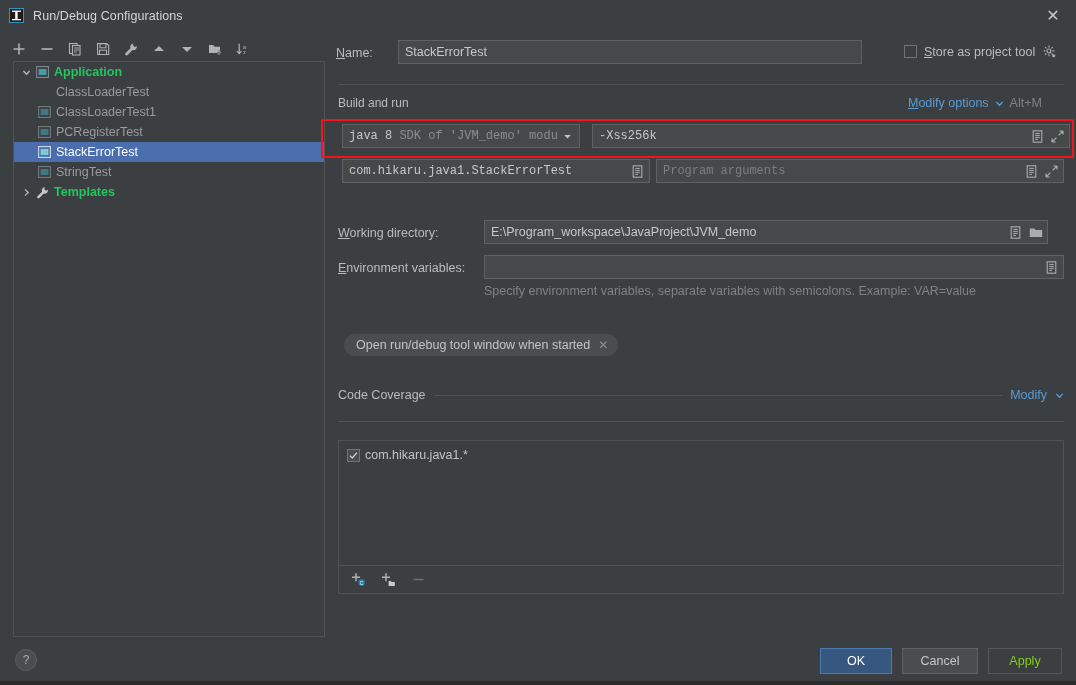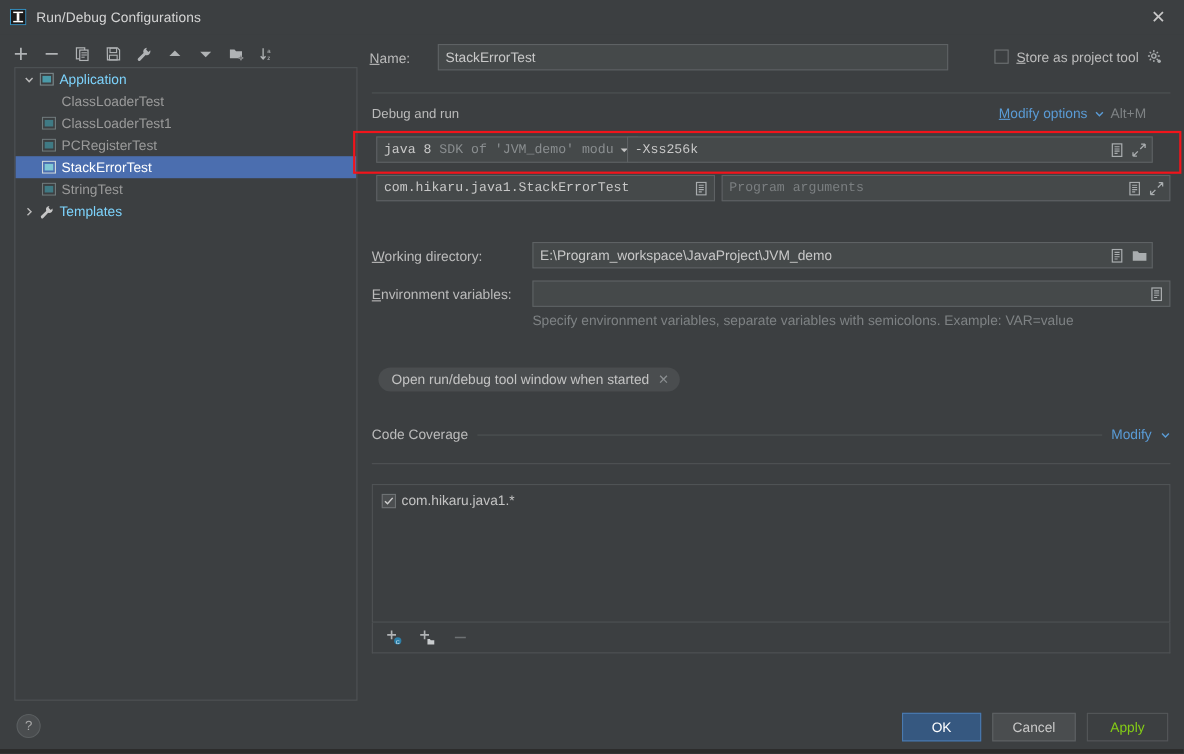--- a/index.html
+++ b/index.html
@@ -97,21 +97,21 @@
     margin-right: 1px;
   }
   .ticon {
     width: 16px; height: 16px;
     display: flex; align-items: center; justify-content: center;
     flex: 0 0 auto;
     margin-right: 4px;
   }
   .ticon.blank { visibility: hidden; }
   .tr-label { color: #9a9a9a; }
-  .tr-label.bold { color: #7dd3fc; font-weight: normal; }
+  .tr-label.bold { color: #22c55e; font-weight: bold; }
   .indent-1 { padding-left: 22px; }
   .indent-0 { padding-left: 6px; }
 
   #help-btn {
     position: absolute;
     left: 15px; top: 649px;
     width: 22px; height: 22px;
     border-radius: 50%;
     background: #4a4d4f;
     border: 1px solid #5b5f61;
@@ -432,21 +432,21 @@
         <svg width="13" height="13" viewBox="0 0 14 14">
           <circle cx="6.4" cy="6.4" r="2.1" fill="none" stroke="#a9adaf" stroke-width="1.3"></circle>
           <path d="M6.4 0.6v2M6.4 10.2v2M0.6 6.4h2M10.2 6.4h2M2.3 2.3l1.4 1.4M9.1 9.1l1.4 1.4M10.5 2.3L9.1 3.7M3.7 9.1L2.3 10.5" stroke="#a9adaf" stroke-width="1.3"></path>
           <circle cx="11.6" cy="11.6" r="1.7" fill="#a9adaf"></circle>
         </svg>
       </span>
     </div>
 
     <div class="sep-line" style="position:absolute; left:2px; top:48px; width:726px;"></div>
 
-    <div class="row" style="left:2px; top:60px;">Debug and run</div>
+    <div class="row" style="left:2px; top:60px;">Build and run</div>
     <div class="row" style="left:572px; top:60px; display:flex; align-items:center; gap:6px;">
       <span class="link"><u>M</u><span>odify options</span></span>
       <span style="display:flex;">
         <svg width="9" height="9" viewBox="0 0 9 9">
             <path d="M1.4 3l3.1 3.2L7.6 3" stroke="#5a9bd5" stroke-width="1.3" fill="none"></path>
           </svg>
       </span>
       <span class="dim">Alt+M</span>
     </div>
 
@@ -457,21 +457,21 @@
       </span>
       <span class="fld-icons">
         <span class="ficon">
           <svg width="9" height="9" viewBox="0 0 9 9">
               <path d="M1.2 3l3.3 3.4L7.8 3z" fill="#c2c2c2"></path>
             </svg>
         </span>
       </span>
     </div>
 
-    <div class="field" style="position:absolute; left:234px; top:88px; width:478px; padding-right:48px;">
+    <div class="field" style="position:absolute; left:256px; top:88px; width:478px; padding-right:48px;">
       <span class="val mono">-Xss256k</span>
       <span class="fld-icons">
         <span class="ficon">
           <svg width="13" height="13" viewBox="0 0 13 13">
             <rect x="2.2" y="0.8" width="8.6" height="11.4" fill="none" stroke="#a9adaf" stroke-width="1.1"></rect>
             <path d="M4.2 3.4h4.6M4.2 5.4h4.6M4.2 7.4h4.6M4.2 9.4h2.8" stroke="#a9adaf" stroke-width="1"></path>
           </svg>
         </span>
         <span class="ficon">
           <svg width="13" height="13" viewBox="0 0 13 13">

